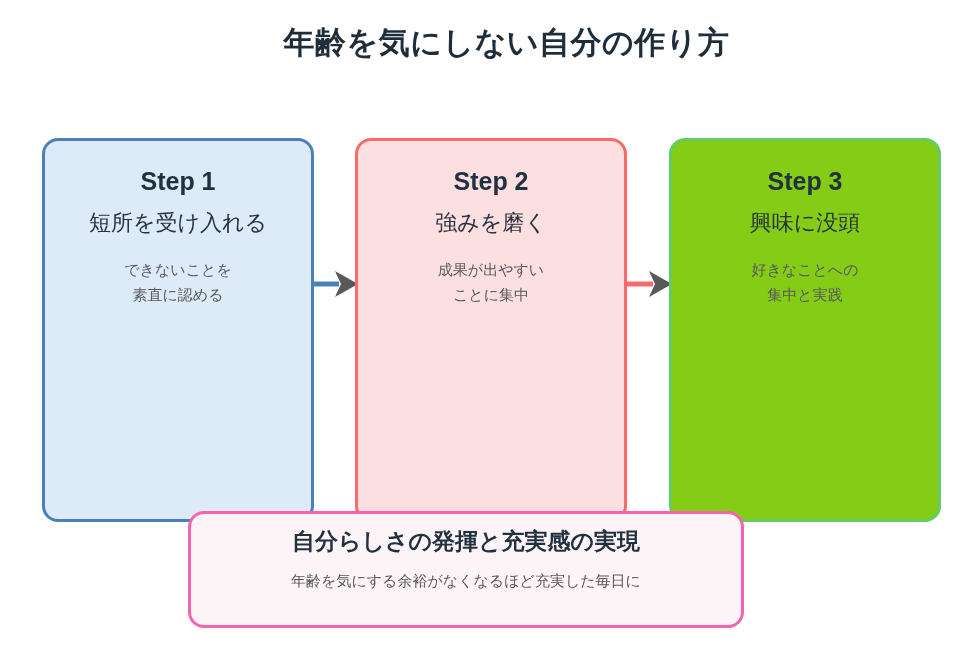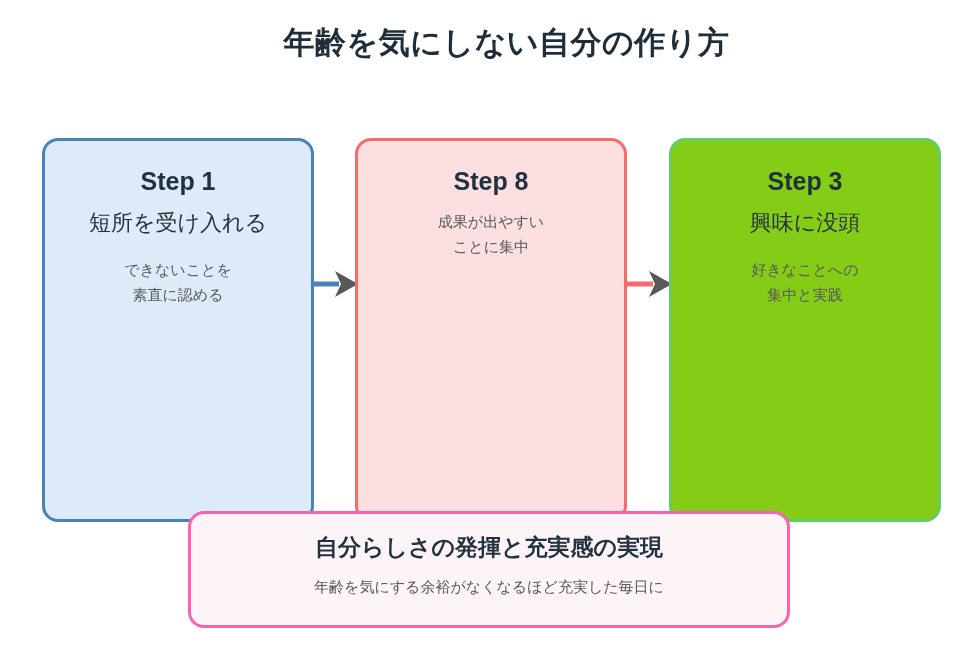--- a/index.html
+++ b/index.html
@@ -96,28 +96,28 @@
     height: 32px;
   }
   .arrow.arrow-1 { left: 313px; }
   .arrow.arrow-2 { left: 627px; }
 
   
   .outcome-box {
     position: absolute;
     left: 188px;
     top: 511px;
-    width: 602px;
+    width: 556px;
     height: 117px;
     box-sizing: border-box;
     border: 3px solid #f763ac;
     border-radius: 16px;
     background: #fdf4f7;
     text-align: center;
-    padding-top: 20px;
+    padding-top: 14px;
   }
   .outcome-title {
     font-size: 23px;
     font-weight: bold;
     color: #22313f;
     line-height: 1.2;
     margin: 0 0 14px 0;
   }
   .outcome-desc {
     font-size: 15px;
@@ -141,21 +141,22 @@
       <span>素直に認める</span>
     </p>
   </div>
 
   <svg class="arrow arrow-1" viewBox="0 0 46 32">
     <line x1="0" y1="16" x2="26" y2="16" stroke="#4a82b8" stroke-width="5"></line>
     <polygon points="22,3 45,16 22,29 28,16" fill="#595959"></polygon>
   </svg>
 
   <div class="step-box pink">
-    <p class="step-label">Step 8</p>
+    <p class="step-label">Step 2</p>
+    <p class="step-headline">強みを磨く</p>
     <p class="step-desc">
       <span>成果が出やすい</span>
       <span>ことに集中</span>
     </p>
   </div>
 
   <svg class="arrow arrow-2" viewBox="0 0 46 32">
     <line x1="0" y1="16" x2="26" y2="16" stroke="#f96a6a" stroke-width="5"></line>
     <polygon points="22,3 45,16 22,29 28,16" fill="#595959"></polygon>
   </svg>

